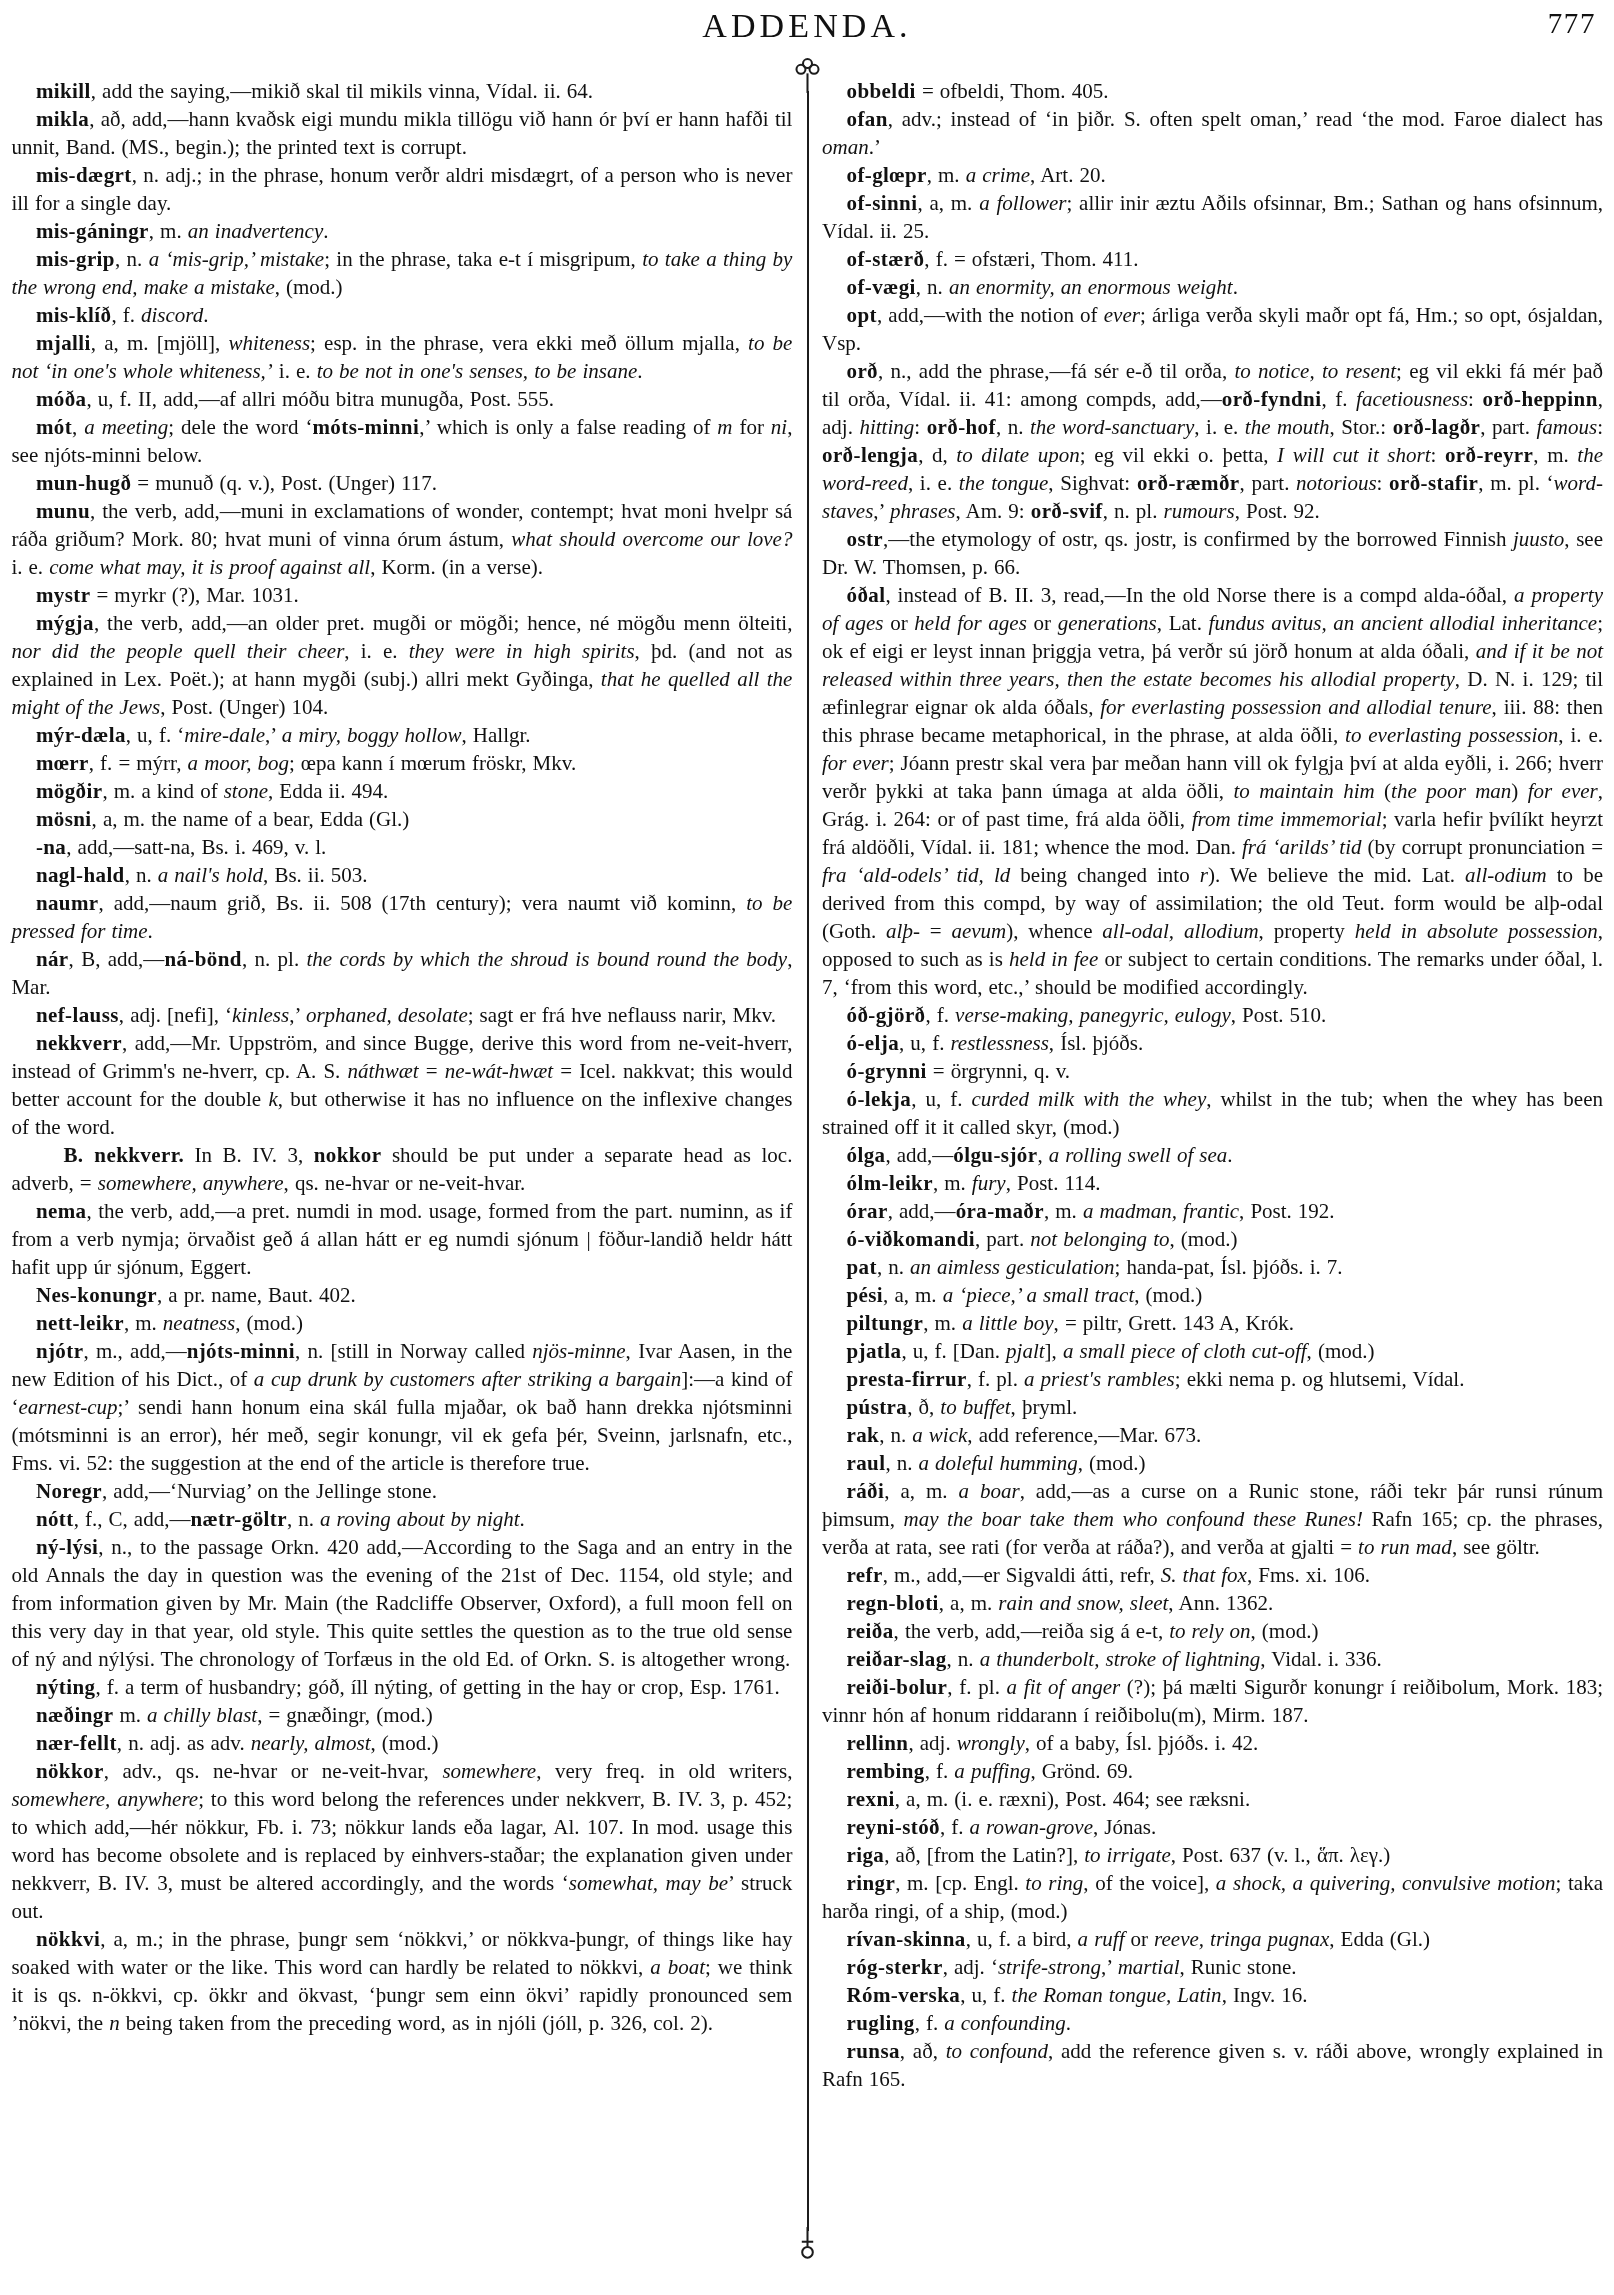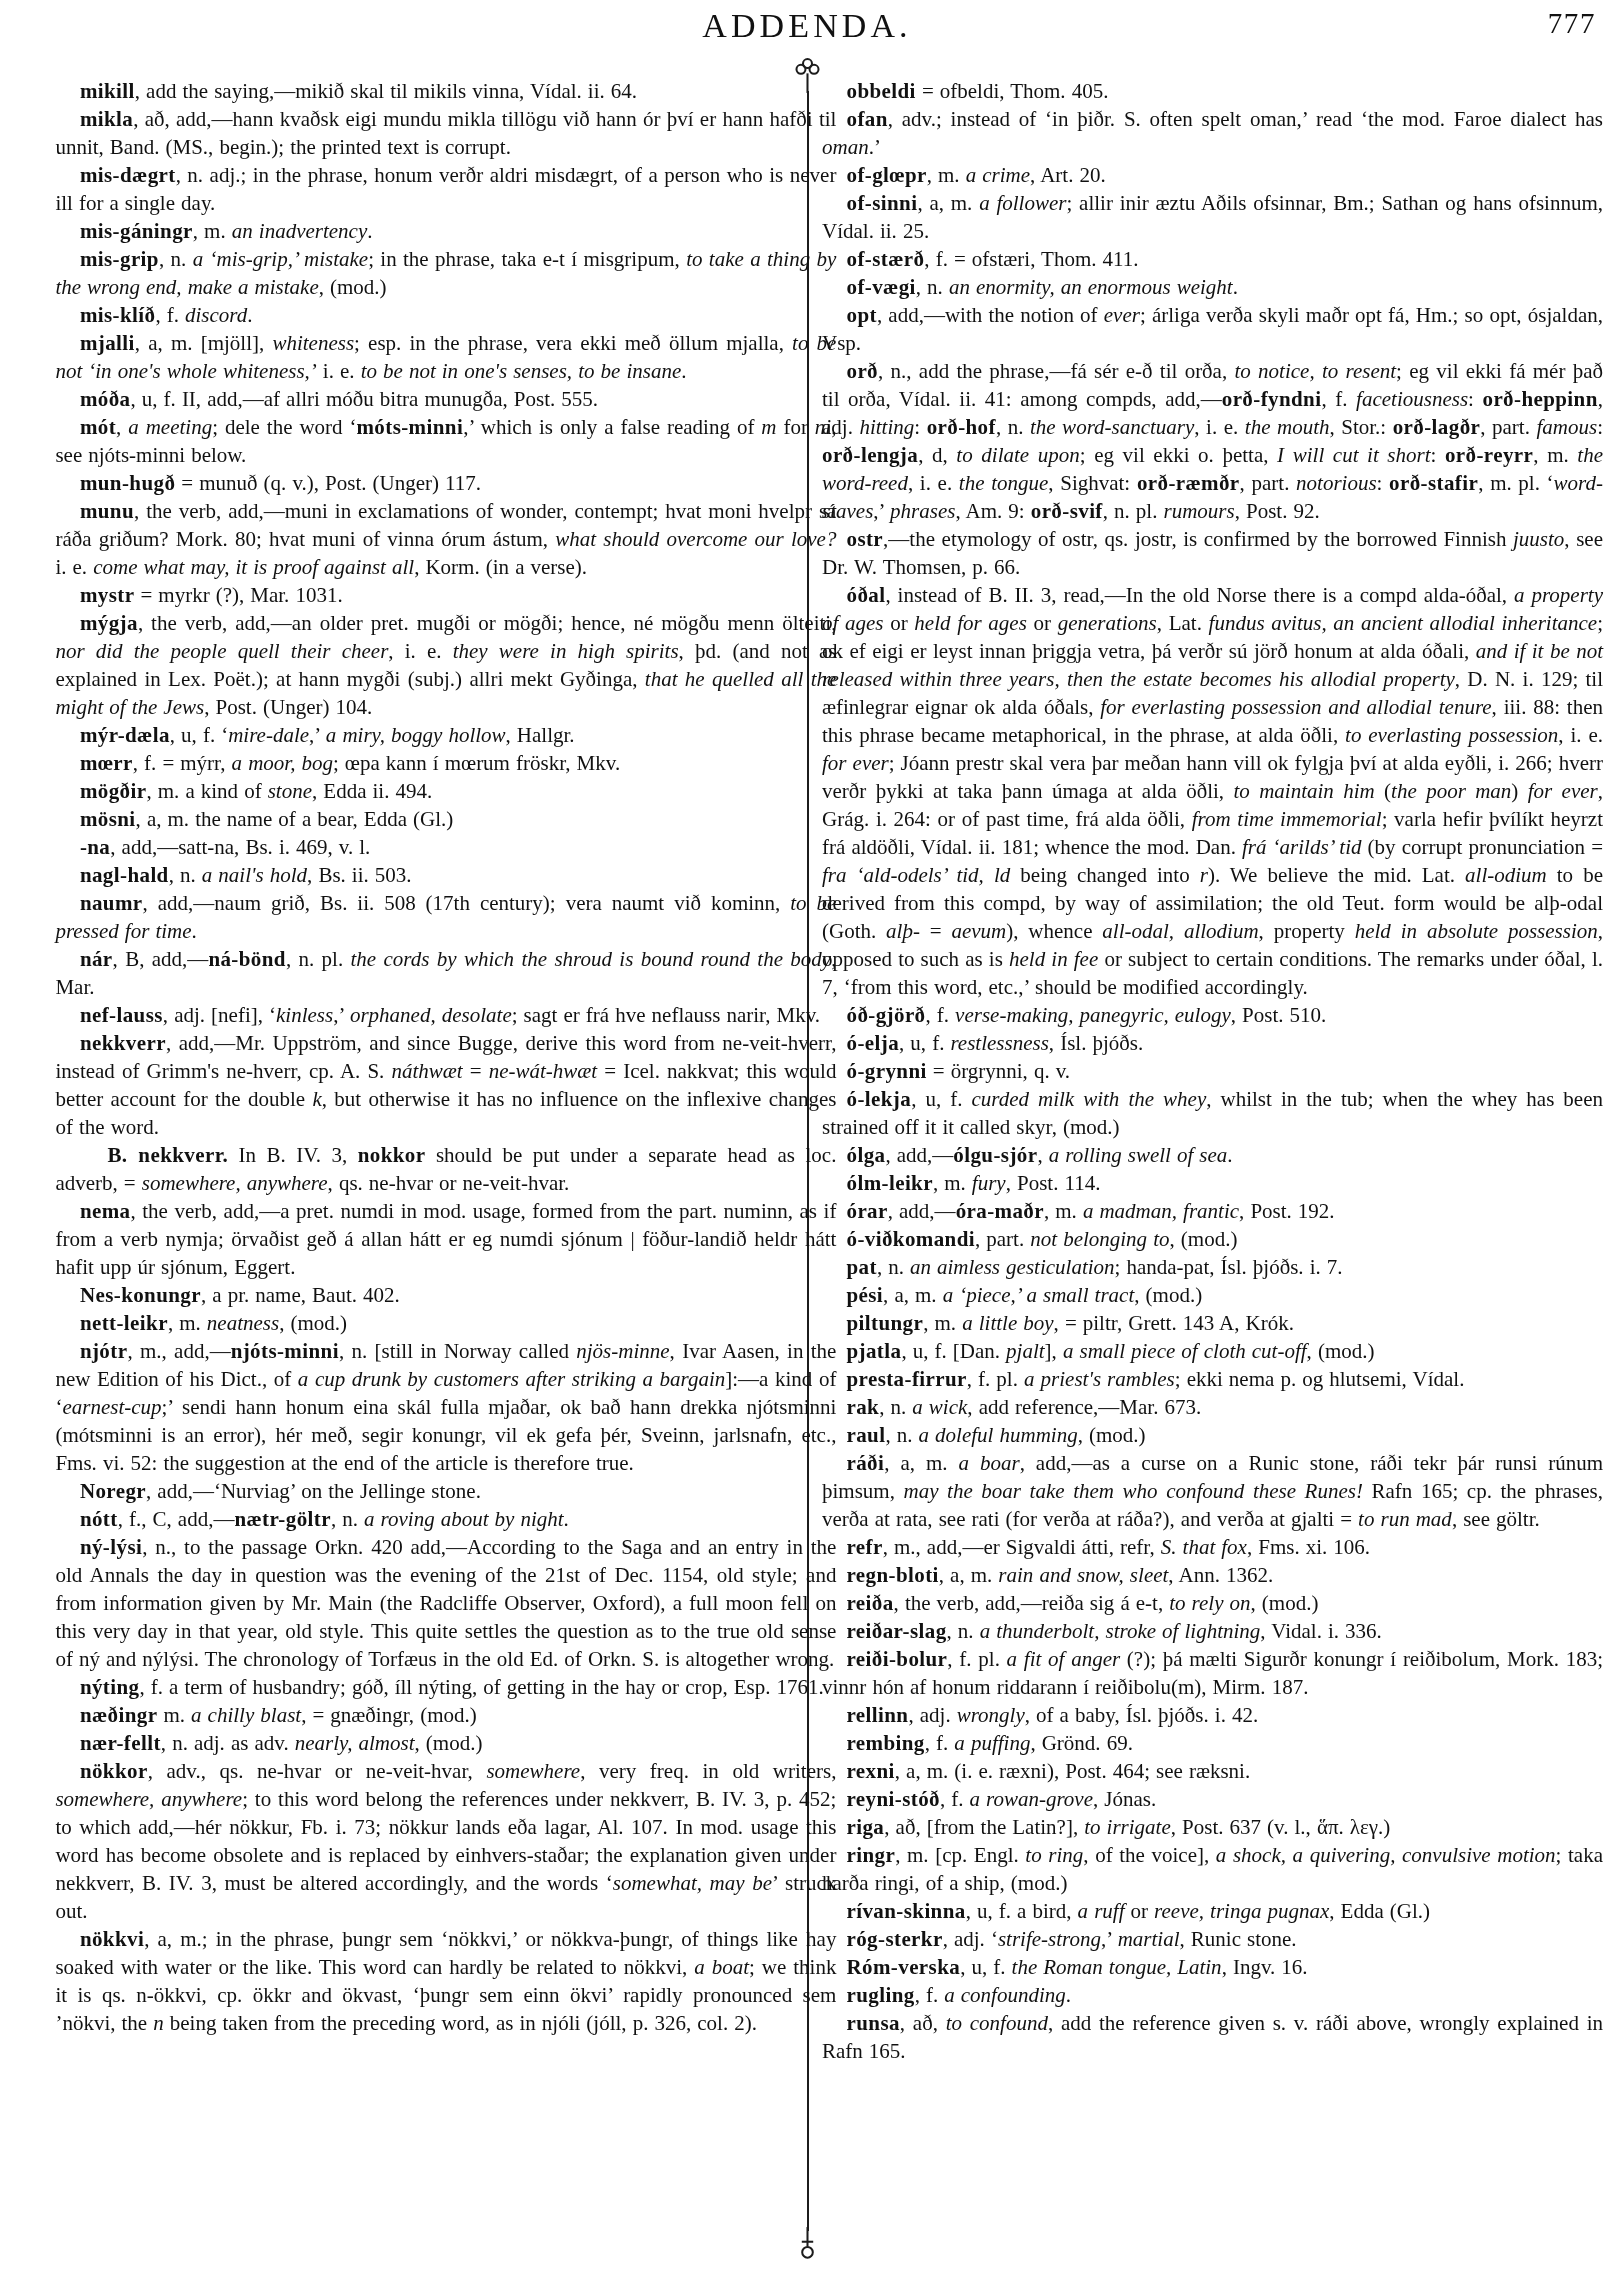--- a/index.html
+++ b/index.html
@@ -8,21 +8,21 @@
   .header{position:absolute;top:0;left:0;width:100%;height:73px;}
   .title{position:absolute;top:6.5px;left:0;width:100%;text-align:center;
          font-size:34px;letter-spacing:4.1px;font-weight:normal;}
   .pageno{position:absolute;top:6.5px;right:18px;font-size:29px;font-weight:normal;letter-spacing:1.6px;}
   .divider{position:absolute;left:807px;top:91px;width:1.6px;height:2140px;background:#1c1c1c;}
   .ornament{position:absolute;left:792px;width:31px;text-align:center;color:#1c1c1c;}
   .ornament.top{top:57px;}
   .ornament.bottom{top:2227px;}
   .col{position:absolute;top:77px;width:781px;text-align:justify;
        font-size:21px;line-height:28px;word-spacing:0.8px;}
-  .col.left{left:11.4px;margin-left:44px;}
+  .col.left{left:11.4px;}
   .col.right{left:822px;}
   .entry{margin:0;text-indent:24.5px;}
   .entry.indent2{text-indent:52px;}
   .hw{font-weight:bold;letter-spacing:0.4px;}
   .entry i{font-family:"Liberation Serif","DejaVu Serif",serif;}
 </style>
 </head>
 <body>
 
 <div class="page">
@@ -103,20 +103,21 @@
       <p class="entry"><b class="hw">ó-lekja</b>, u, f. <i>curded milk with the whey</i>, whilst in the tub; when the whey has been strained off it it called skyr, (mod.)</p>
       <p class="entry"><b class="hw">ólga</b>, add,—<b class="hw">ólgu-sjór</b>, <i>a rolling swell of sea</i>.</p>
       <p class="entry"><b class="hw">ólm-leikr</b>, m. <i>fury</i>, Post. 114.</p>
       <p class="entry"><b class="hw">órar</b>, add,—<b class="hw">óra-maðr</b>, m. <i>a madman, frantic</i>, Post. 192.</p>
       <p class="entry"><b class="hw">ó-viðkomandi</b>, part. <i>not belonging to</i>, (mod.)</p>
       <p class="entry"><b class="hw">pat</b>, n. <i>an aimless gesticulation</i>; handa-pat, Ísl. þjóðs. i. 7.</p>
       <p class="entry"><b class="hw">pési</b>, a, m. <i>a ‘piece,’ a small tract</i>, (mod.)</p>
       <p class="entry"><b class="hw">piltungr</b>, m. <i>a little boy</i>, = piltr, Grett. 143 A, Krók.</p>
       <p class="entry"><b class="hw">pjatla</b>, u, f. [Dan. <i>pjalt</i>], <i>a small piece of cloth cut-off</i>, (mod.)</p>
       <p class="entry"><b class="hw">presta-firrur</b>, f. pl. <i>a priest's rambles</i>; ekki nema p. og hlutsemi, Vídal.</p>
+      <p class="entry"><b class="hw">pústra</b>, ð, <i>to buffet</i>, þryml.</p>
       <p class="entry"><b class="hw">rak</b>, n. <i>a wick</i>, add reference,—Mar. 673.</p>
       <p class="entry"><b class="hw">raul</b>, n. <i>a doleful humming</i>, (mod.)</p>
       <p class="entry"><b class="hw">ráði</b>, a, m. <i>a boar</i>, add,—as a curse on a Runic stone, ráði tekr þár runsi rúnum þimsum, <i>may the boar take them who confound these Runes!</i> Rafn 165; cp. the phrases, verða at rata, see rati (for verða at ráða?), and verða at gjalti = <i>to run mad</i>, see göltr.</p>
       <p class="entry"><b class="hw">refr</b>, m., add,—er Sigvaldi átti, refr, <i>S. that fox</i>, Fms. xi. 106.</p>
       <p class="entry"><b class="hw">regn-bloti</b>, a, m. <i>rain and snow, sleet</i>, Ann. 1362.</p>
       <p class="entry"><b class="hw">reiða</b>, the verb, add,—reiða sig á e-t, <i>to rely on</i>, (mod.)</p>
       <p class="entry"><b class="hw">reiðar-slag</b>, n. <i>a thunderbolt, stroke of lightning</i>, Vidal. i. 336.</p>
       <p class="entry"><b class="hw">reiði-bolur</b>, f. pl. <i>a fit of anger</i> (?); þá mælti Sigurðr konungr í reiðibolum, Mork. 183; vinnr hón af honum riddarann í reiðibolu(m), Mirm. 187.</p>
       <p class="entry"><b class="hw">rellinn</b>, adj. <i>wrongly</i>, of a baby, Ísl. þjóðs. i. 42.</p>
       <p class="entry"><b class="hw">rembing</b>, f. <i>a puffing</i>, Grönd. 69.</p>

